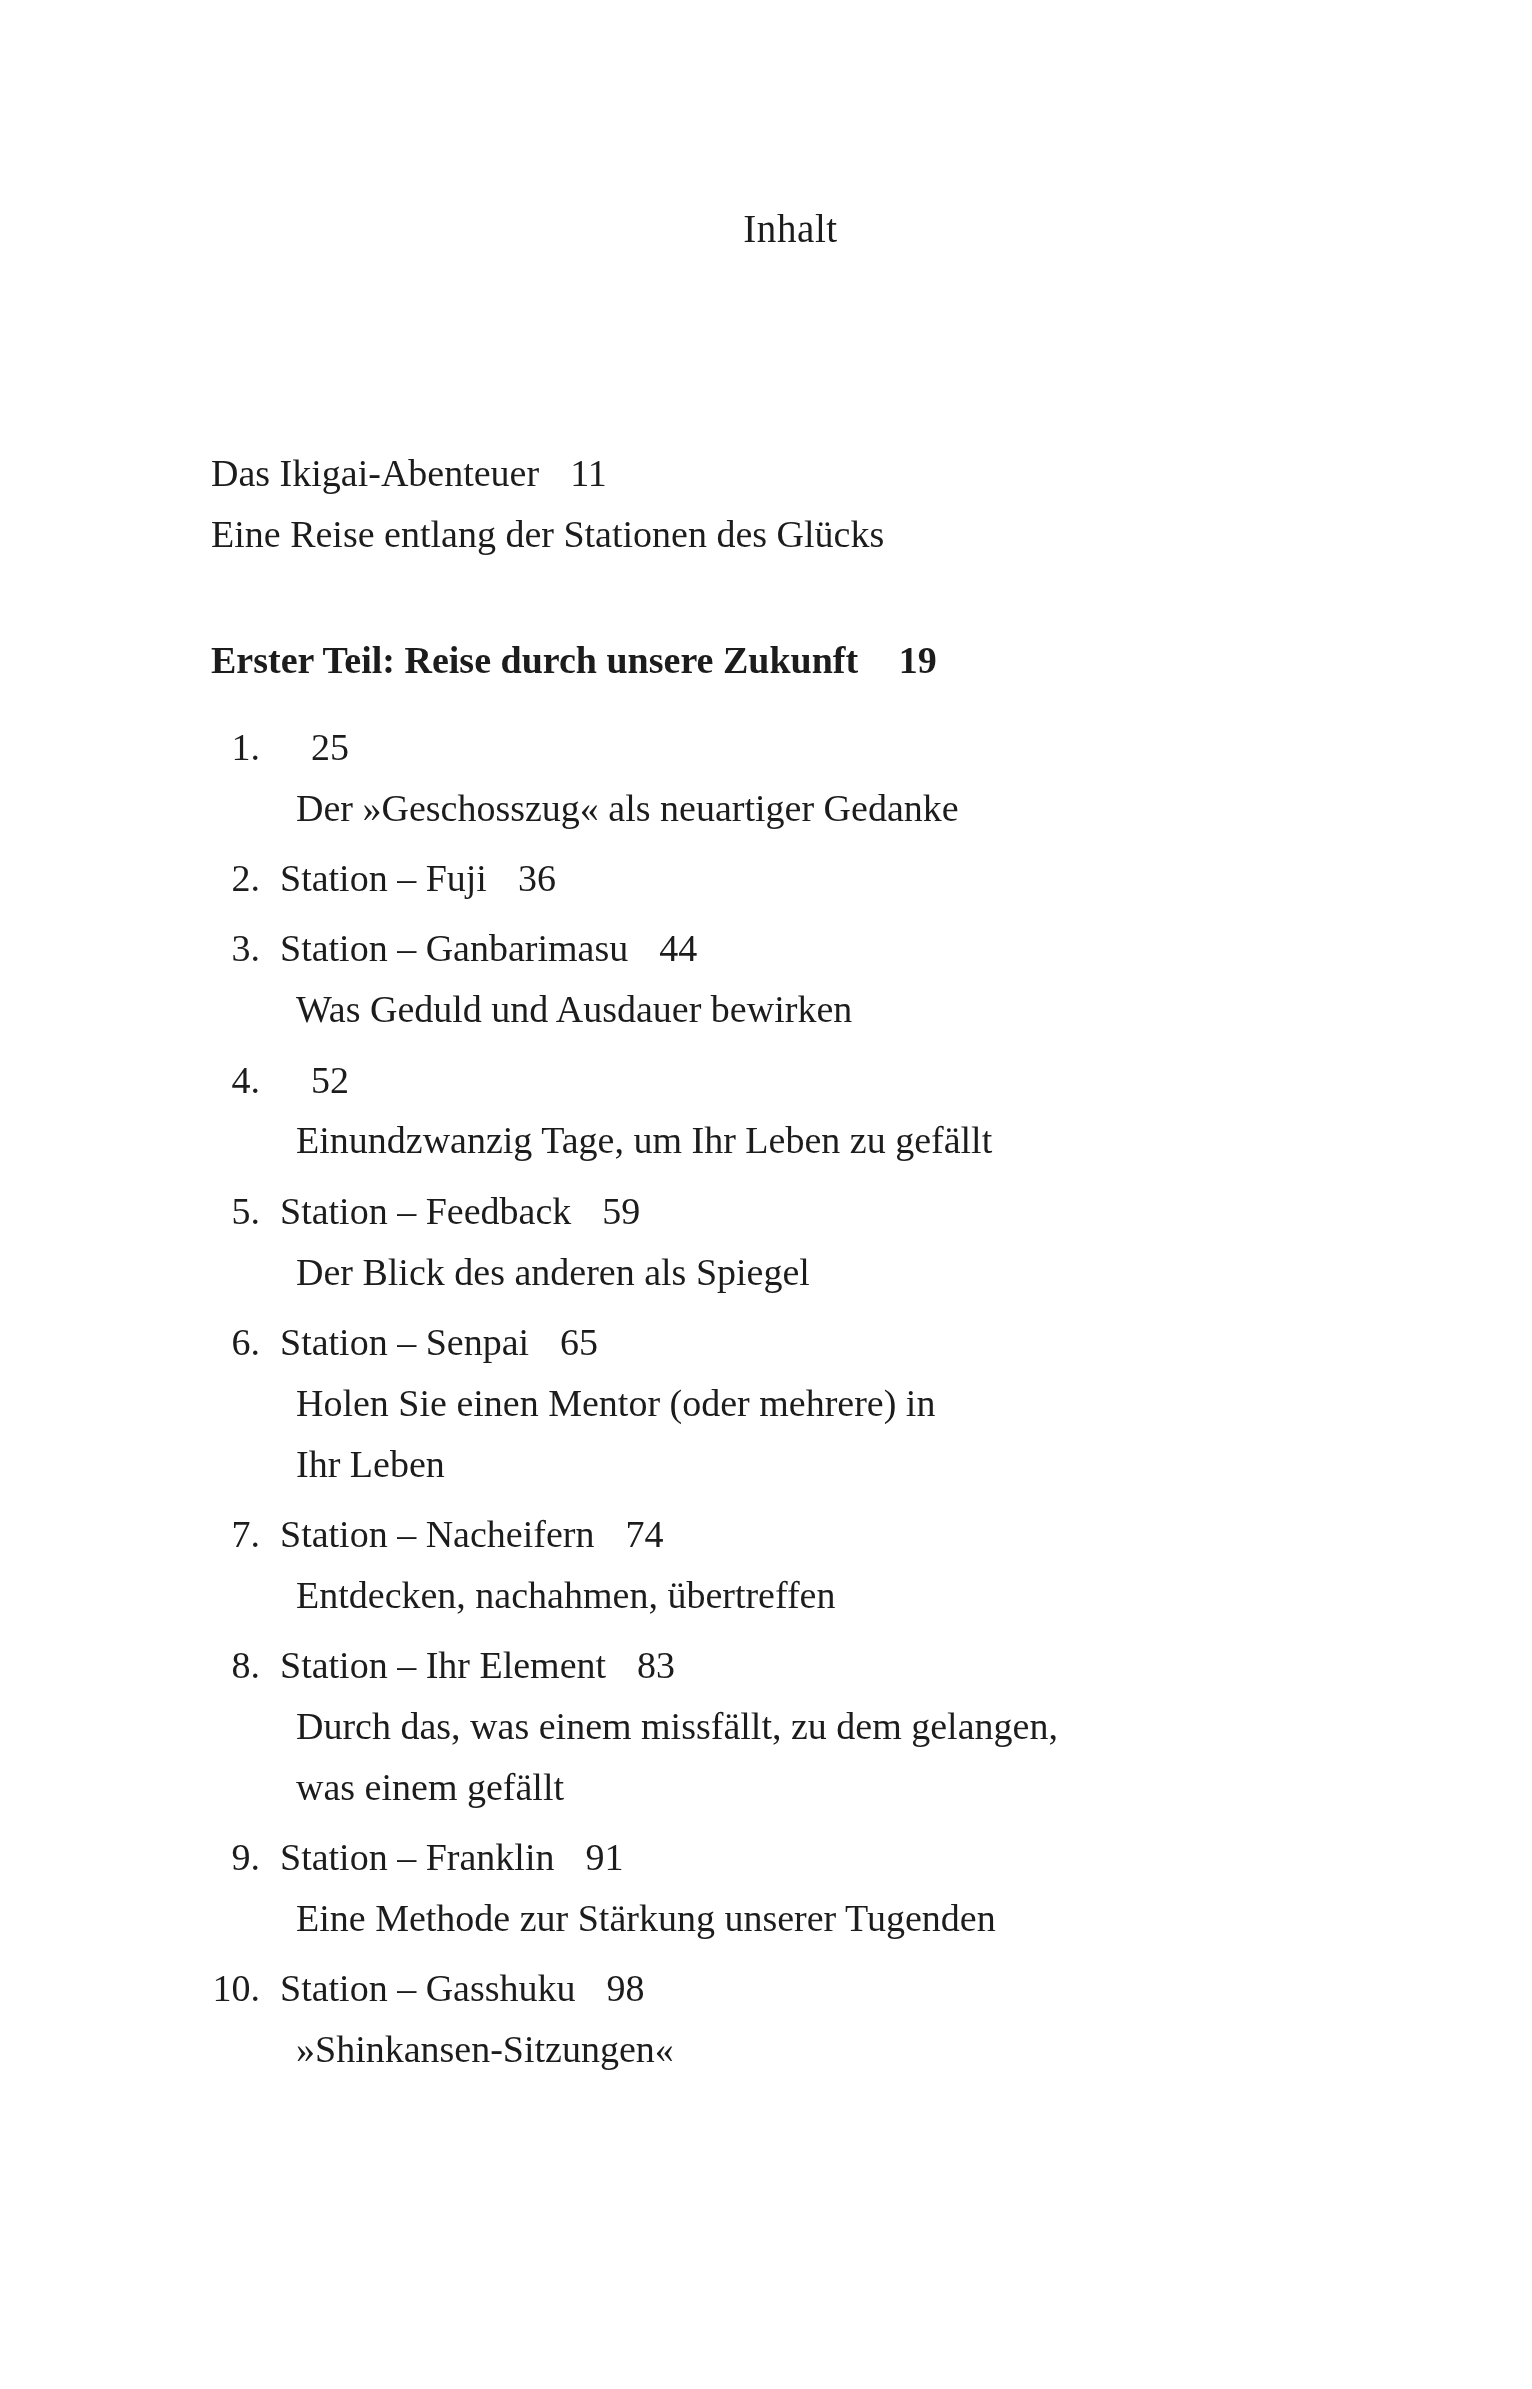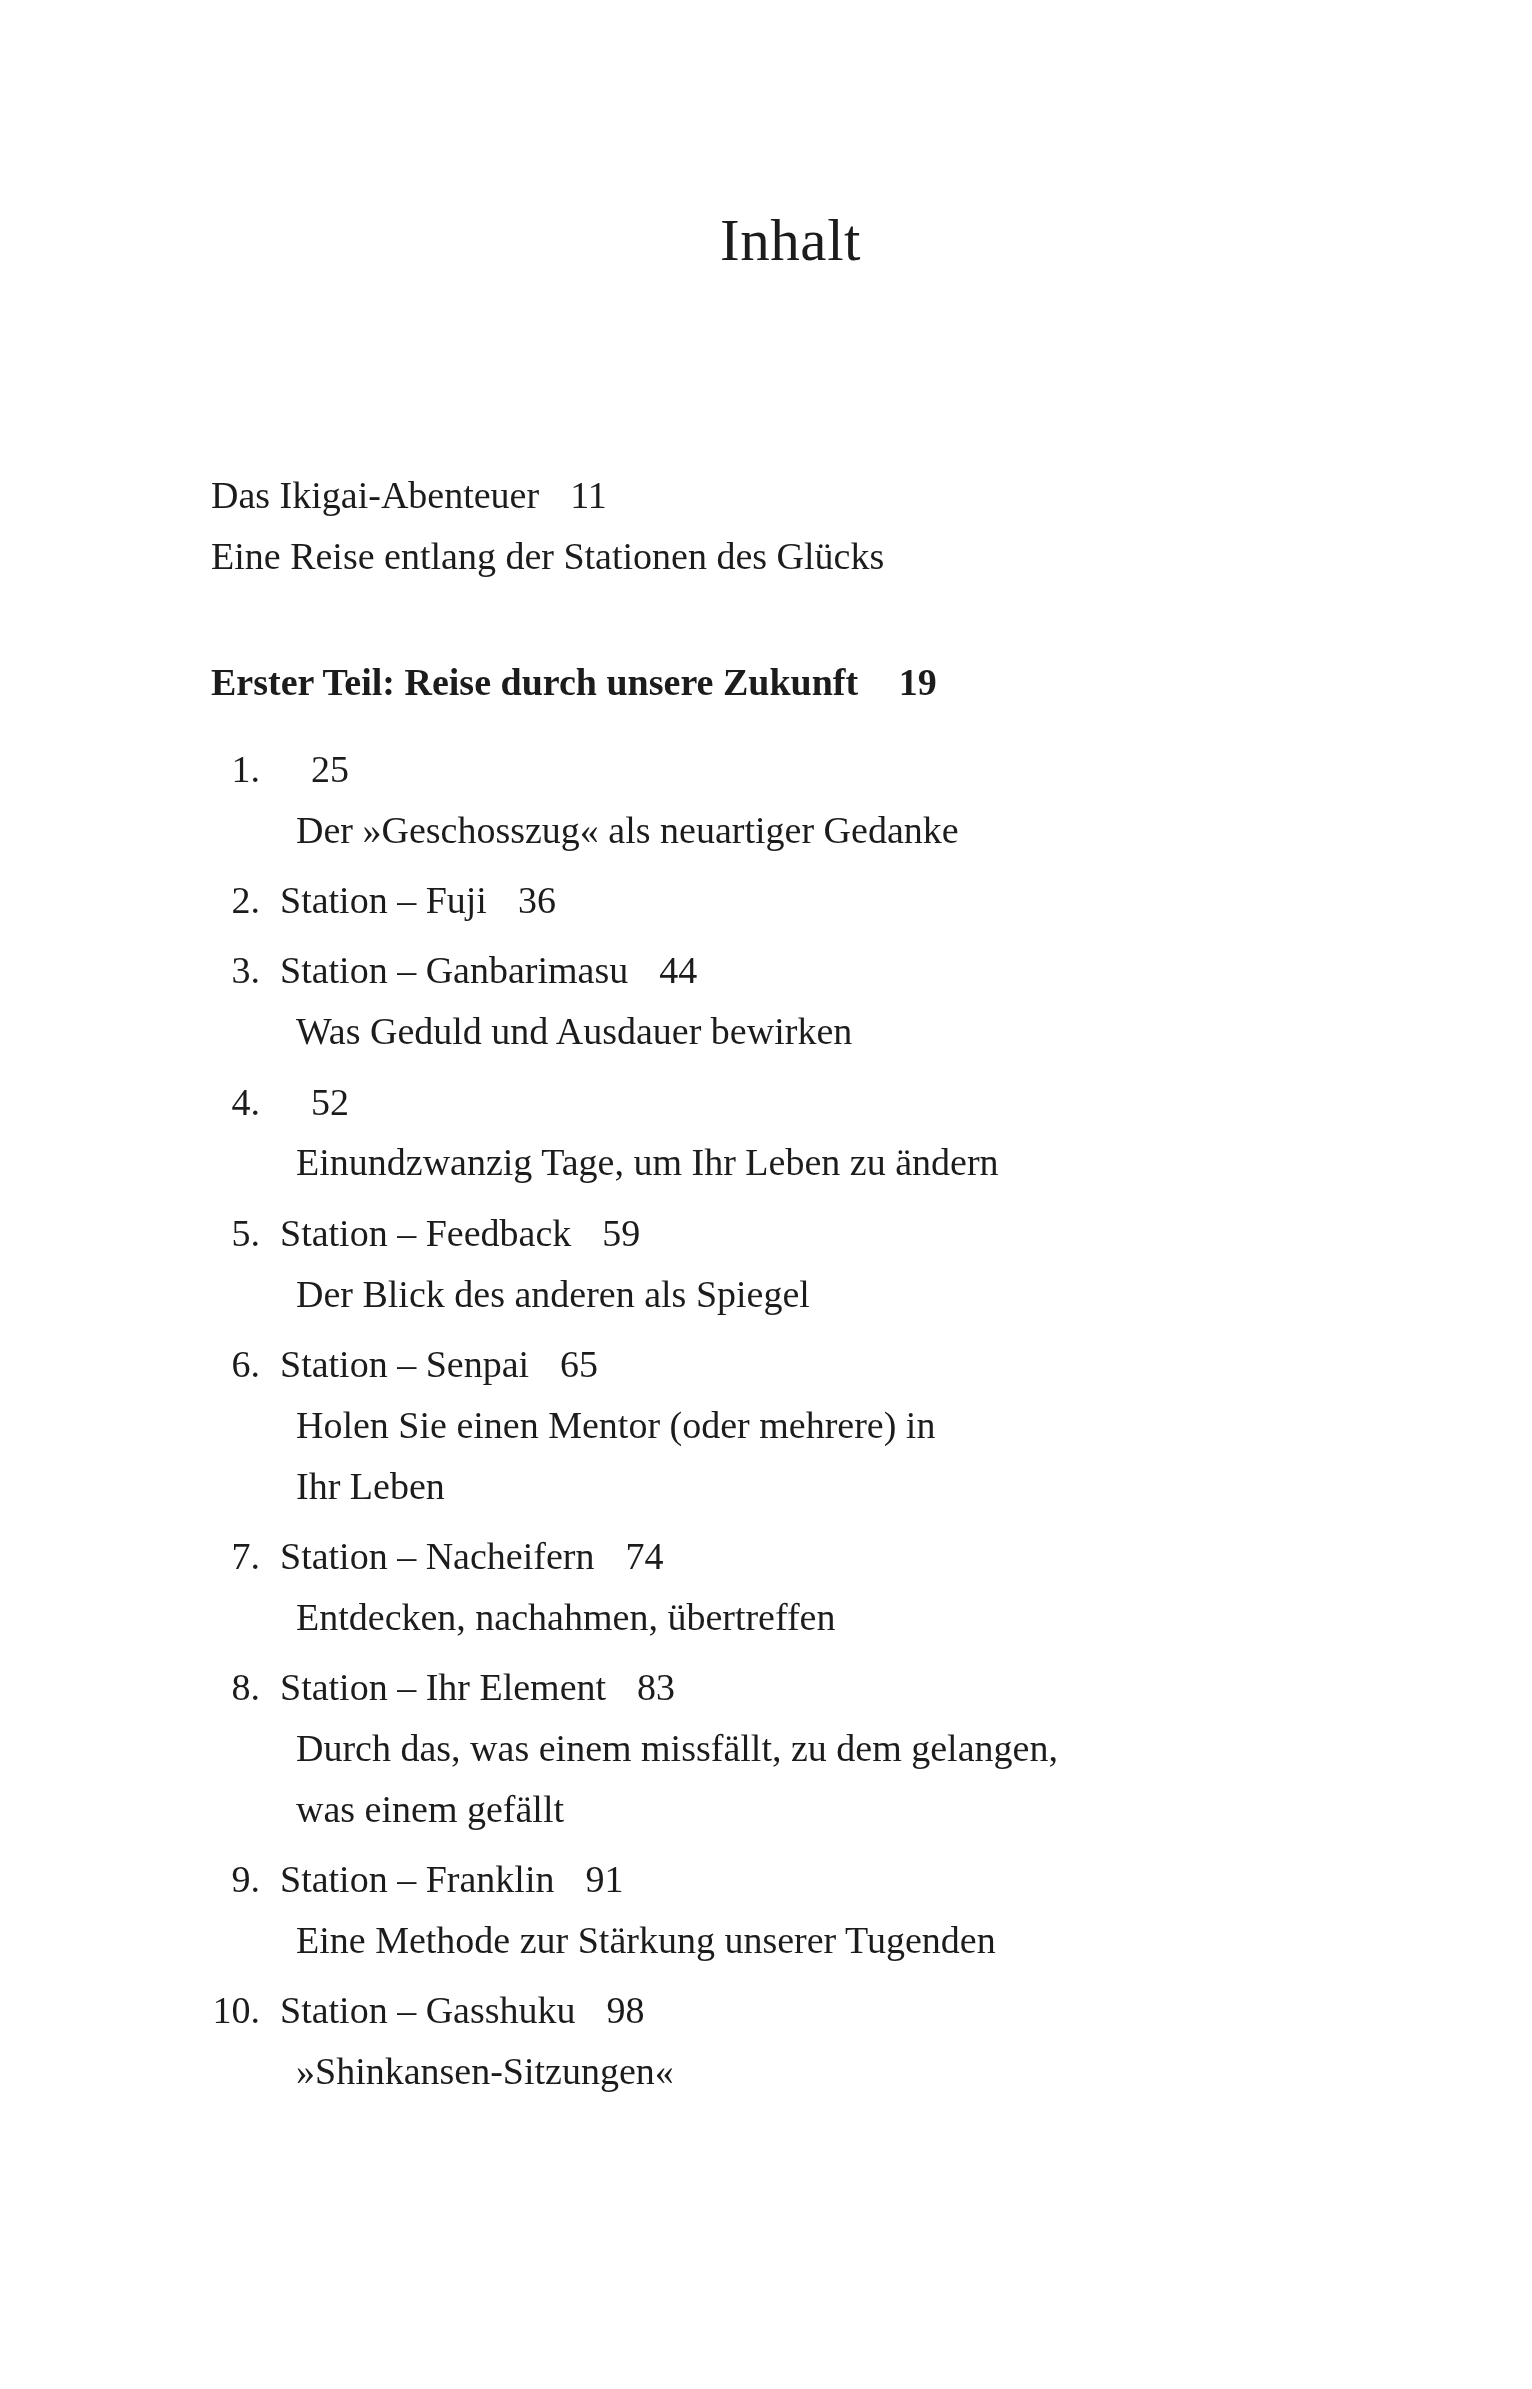--- a/index.html
+++ b/index.html
@@ -15,21 +15,21 @@
     color: #1c1c1c;
     font-family: "Liberation Serif", "DejaVu Serif", serif;
     font-size: 38px;
     line-height: 1.6;
     box-sizing: border-box;
     padding-top: 208px;
     overflow: hidden;
   }
   .page-title {
     margin: 0;
-    font-size: 59px;
+    font-size: 39px;
     font-weight: 400;
     line-height: 1.1;
     text-align: center;
     letter-spacing: 0.6px;
     padding-left: 48px;
   }
   .content {
     box-sizing: border-box;
     padding-left: 211px;
     padding-right: 82px;
@@ -116,21 +116,21 @@
           <span class="pagenum">44</span>
         </div>
         <div class="subtitle">Was Geduld und Ausdauer bewirken</div>
       </div>
 
       <div class="entry">
         <div class="entry-line">
           <span class="entry-num">4.</span>
           <span class="pagenum">52</span>
         </div>
-        <div class="subtitle">Einundzwanzig Tage, um Ihr Leben zu ändern</div>
+        <div class="subtitle">Einundzwanzig Tage, um Ihr Leben zu gefällt</div>
       </div>
 
       <div class="entry">
         <div class="entry-line">
           <span class="entry-num">5.</span>
           <span class="entry-title">Station – Feedback</span>
           <span class="pagenum">59</span>
         </div>
         <div class="subtitle">Der Blick des anderen als Spiegel</div>
       </div>

